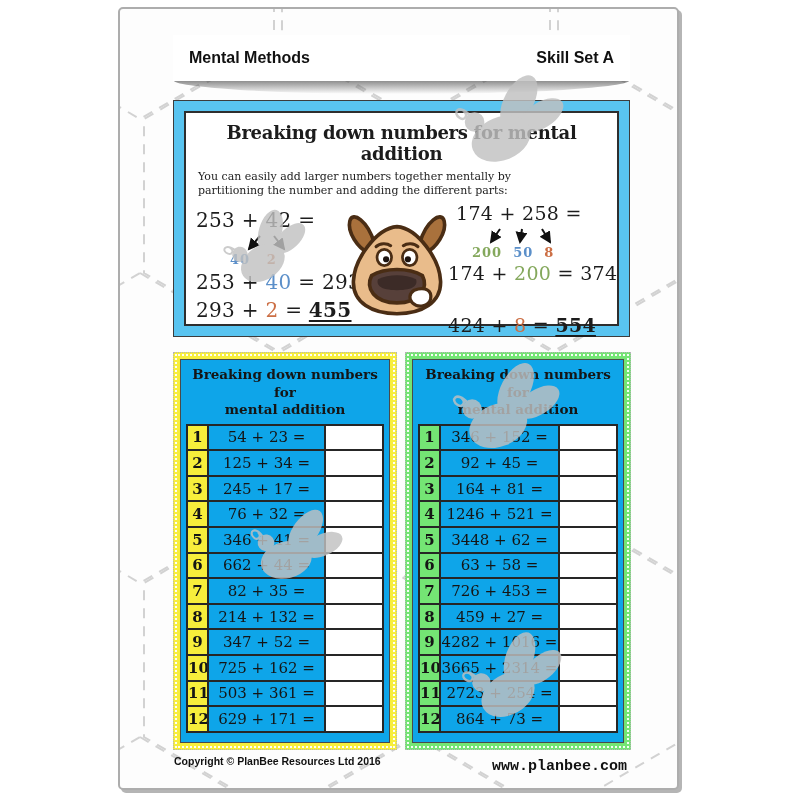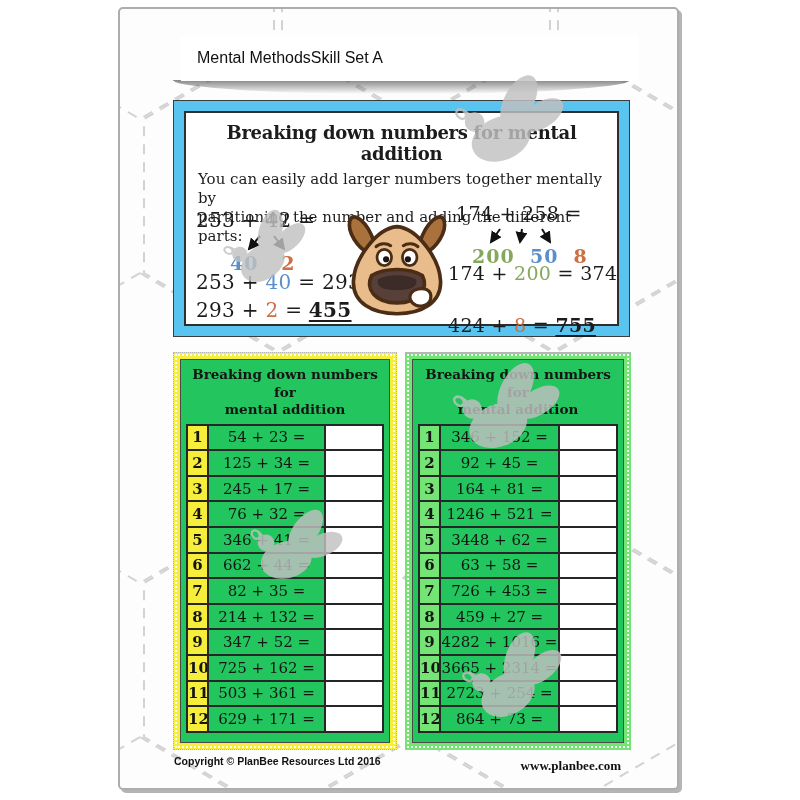--- a/index.html
+++ b/index.html
@@ -3,64 +3,64 @@
 <meta charset="utf-8">
 <style>
   html,body{margin:0;padding:0;background:#ffffff;width:800px;height:800px;overflow:hidden;}
   *{box-sizing:border-box;}
   .page{position:absolute;left:118px;top:7px;width:561px;height:783px;background:#fdfdfd;
         border:2px solid #adadad;border-radius:5px;box-shadow:3px 3px 0 rgba(120,120,120,.55);overflow:hidden;}
   .hex-layer{position:absolute;left:0;top:0;width:561px;height:783px;}
   .bee{position:absolute;opacity:.82;pointer-events:none;}
 
   
-  .hdr{position:absolute;left:61px;top:26px;width:457px;height:46px;background:#ffffff;
-       display:flex;align-items:center;padding:0 16px;
-       font-family:"Liberation Sans",sans-serif;font-weight:normal;font-size:16px;color:#111;z-index:3;}
+  .hdr{position:absolute;left:53px;top:26px;width:457px;height:46px;background:#ffffff;
+       display:flex;align-items:center;justify-content:space-between;padding:0 16px;
+       font-family:"Liberation Sans",sans-serif;font-weight:bold;font-size:16px;color:#111;z-index:3;}
   .hdr-shadow{position:absolute;left:53px;top:71px;width:457px;height:14px;z-index:2;
        background:linear-gradient(to bottom,rgba(70,70,70,.65),rgba(70,70,70,0));
        border-radius:0 0 50% 50% / 0 0 100% 100%;}
 
   
   .lesson{position:absolute;left:53px;top:91px;width:457px;height:237px;background:#59c4f0;
           border:1px solid #3c3c3c;z-index:4;}
   .lesson-inner{position:absolute;inset:10px;background:#fff;border:2px solid #2e2e2e;
           font-family:"DejaVu Serif",serif;color:#1c1c1c;}
   .l-title{text-align:center;margin-top:9px;font-size:18px;font-weight:bold;letter-spacing:-.3px;}
-  .l-intro{margin:6px 12px 0 12px;font-size:15px;line-height:1.26;}
+  .l-intro{margin:6px 12px 0 12px;font-size:11px;line-height:1.26;}
   .example{position:absolute;font-size:20px;letter-spacing:.3px;margin-top:9px;}
   .ex-left{left:10px;top:86px;width:190px;}
   .ex-right{left:262px;top:80px;width:185px;font-size:19px;}
   .prob{white-space:nowrap;}
   .arrows{position:absolute;}
-  .plabels{position:absolute;font-size:19px;font-weight:bold;letter-spacing:1px;white-space:nowrap;}
+  .plabels{position:absolute;font-size:13px;font-weight:bold;letter-spacing:1px;white-space:nowrap;}
   .step{position:absolute;white-space:nowrap;}
   .ans{font-weight:bold;text-decoration:underline;text-underline-offset:3px;text-decoration-thickness:2px;}
   .dog{position:absolute;left:152px;top:88px;z-index:1;}
 
   
   .ws{position:absolute;top:343px;height:398px;z-index:4;}
   .ws::before{content:"";position:absolute;inset:1px;border:2px dotted rgba(255,255,255,.95);pointer-events:none;}
   .ws-y{left:53px;width:224px;background:#f7ee3b;border:1px dotted #b5b5b5;}
   .ws-g{left:285px;width:226px;background:#74e574;border:1px dotted #b5b5b5;}
-  .ws-inner{position:absolute;inset:6px;background:#22c55e;border:1.5px solid #4a4a4a;
+  .ws-inner{position:absolute;inset:6px;background:#0ea5e9;border:1.5px solid #4a4a4a;
             font-family:"DejaVu Serif",serif;color:#151515;}
   .ws-title{text-align:center;font-weight:bold;font-size:13.5px;line-height:1.3;padding-top:6px;}
   table.qt{border-collapse:collapse;margin:5px auto 0 auto;width:calc(100% - 10px);table-layout:fixed;}
   table.qt td{border:2px solid #262626;height:25.6px;padding:0;font-size:15px;text-align:center;overflow:hidden;}
   td.num{width:21px;font-size:11.5px;font-weight:bold;}
   .ws-y td.num{background:#f7ee3b;}
   .ws-g td.num{background:#74e574;}
   td.a{width:58px;background:#fff;}
 
   
   .foot-l{position:absolute;left:54px;top:746px;font-family:"Liberation Sans",sans-serif;
           font-weight:bold;font-size:10.5px;color:#111;z-index:4;}
-  .foot-r{position:absolute;right:56px;top:749px;font-family:Liberation Serif, serif;
-          font-weight:bold;font-size:13px;color:#111;z-index:4;}
+  .foot-r{position:absolute;right:50px;top:749px;font-family:Liberation Mono, monospace;
+          font-weight:bold;font-size:15px;color:#111;z-index:4;}
 </style>
 </head>
 <body>
 
 <svg width="0" height="0" style="position:absolute">
   <defs>
     <marker id="ah" markerWidth="7" markerHeight="7" refX="5" refY="3" orient="auto">
       <path d="M0,0 L6,3 L0,6 z" fill="#111"></path>
     </marker>
     <g id="bee-shape">
@@ -143,21 +143,21 @@
           <path d="M14,2 L5,15" stroke="#111" stroke-width="2" fill="none" marker-end="url(#ah)"></path>
           <path d="M36,2 L34,15" stroke="#111" stroke-width="2" fill="none" marker-end="url(#ah)"></path>
           <path d="M56,2 L64,15" stroke="#111" stroke-width="2" fill="none" marker-end="url(#ah)"></path>
         </svg>
         <div class="plabels" style="left:24px;top:43px">
           <span style="color: rgb(132, 168, 92);">200</span>&nbsp;
           <span style="color: rgb(91, 143, 201);">50</span>&nbsp;
           <span style="color: rgb(204, 111, 69);">8</span>
         </div>
         <div class="step" style="left:0;top:60px"><span>174 + </span><span style="color: rgb(132, 168, 92);">200</span><span> = 374</span></div>
-        <div class="step" style="left:0;top:112px"><span>424 + </span><span style="color: rgb(204, 111, 69);">8</span><span> = </span><span class="ans">755</span></div>
+        <div class="step" style="left:0;top:112px"><span>424 + </span><span style="color: rgb(204, 111, 69);">8</span><span> = </span><span class="ans">554</span></div>
       </div>
     </div>
   </div>
 
   <div class="ws ws-y">
     <div class="ws-inner">
       <div class="ws-title">
         <div>Breaking down numbers for</div>
         <div>mental addition</div>
       </div>

